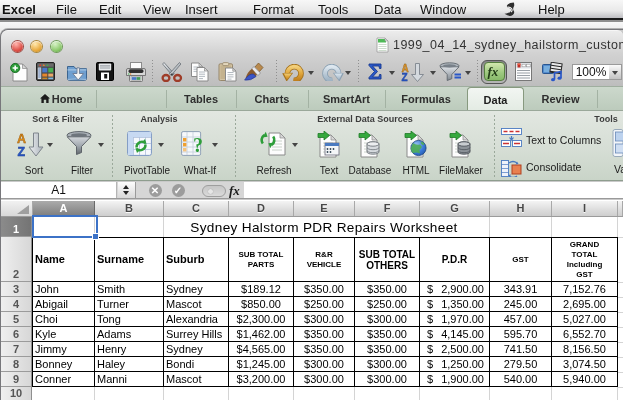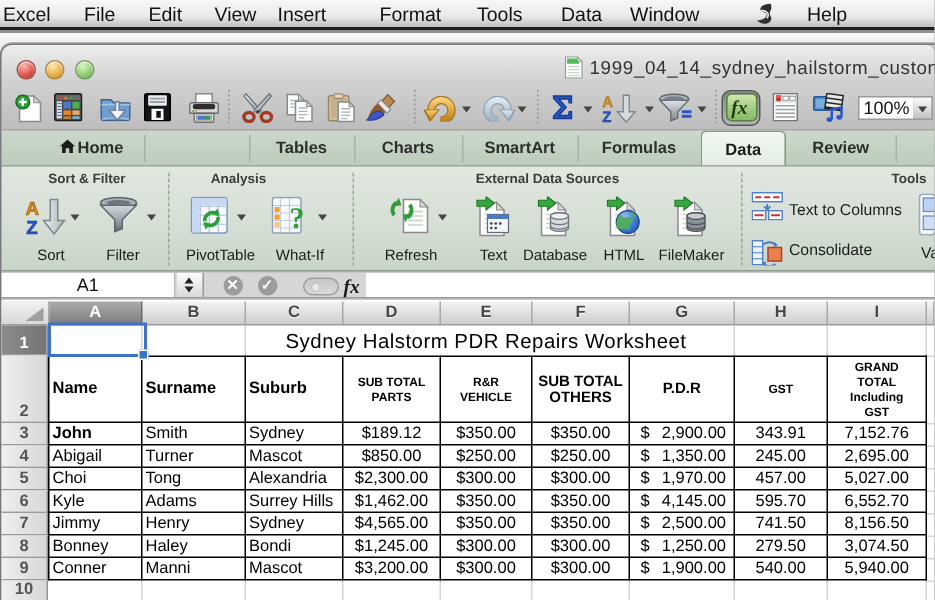--- a/index.html
+++ b/index.html
@@ -77,21 +77,21 @@
 #a1sel { position:absolute; left:30.5px; top:15px; width:66px; height:23px; border:2px solid #3c72c7; }
 #a1handle { position:absolute; left:90.5px; top:33px; width:7px; height:7px; background:#3c72c7; border:1px solid #fff; }
 
 .ico { position:absolute; }
 </style>
 </head>
 <body>
 <div id="screen">
 
   <div id="menubar">
-    <span style="left:2px;font-weight:normal;">Excel</span>
+    <span style="left:2px;font-weight:bold;">Excel</span>
     <span style="left:56px;">File</span>
     <span style="left:99px;">Edit</span>
     <span style="left:143px;">View</span>
     <span style="left:185px;">Insert</span>
     <span style="left:253px;">Format</span>
     <span style="left:318px;">Tools</span>
     <span style="left:374px;">Data</span>
     <span style="left:420px;">Window</span>
     <svg style="position:absolute;left:504px;top:2px;" width="12" height="16" viewBox="0 0 12 16">
         <path d="M9.8 0.5 q-6 0.5 -6.8 3 q-0.6 2 2.2 2.6 q2.6 0.6 1.8 2.6 q-0.8 2.2 -4.6 2.8 l-1.9 0.3 q5 3.5 8.2 1.2 q2.4 -1.8 1 -4.2 q-1.2 -2 0.2 -4.2 q0.8 -1.4 -0.1 -4.1z" fill="#2e2e2e"></path>
@@ -554,21 +554,21 @@
               <td class="hl">Surname</td>
               <td class="hl">Suburb</td>
               <td class="h8">SUB TOTAL<br>PARTS</td>
               <td class="h8">R&amp;R<br>VEHICLE</td>
               <td class="h10">SUB TOTAL<br>OTHERS</td>
               <td class="h10">P.D.R</td>
               <td class="h8">GST</td>
               <td class="h8" style="line-height:10px;">GRAND<br>TOTAL<br>Including<br>GST</td>
             </tr>
 <tr style="height:15px;">
-              <td class="hl" style="font-weight:bold;">John</td>
+              <td class="hl" style="font-weight:normal;">John</td>
               <td class="hl" style="font-weight:normal;">Smith</td>
               <td class="hl" style="font-weight:normal;">Sydney</td>
               <td class="c">$189.12</td>
               <td class="c">$350.00</td>
               <td class="c">$350.00</td>
               <td class="acc">
                 <span class="l">$</span>
                 <span class="r">2,900.00</span>
               </td>
               <td class="c">343.91</td>

